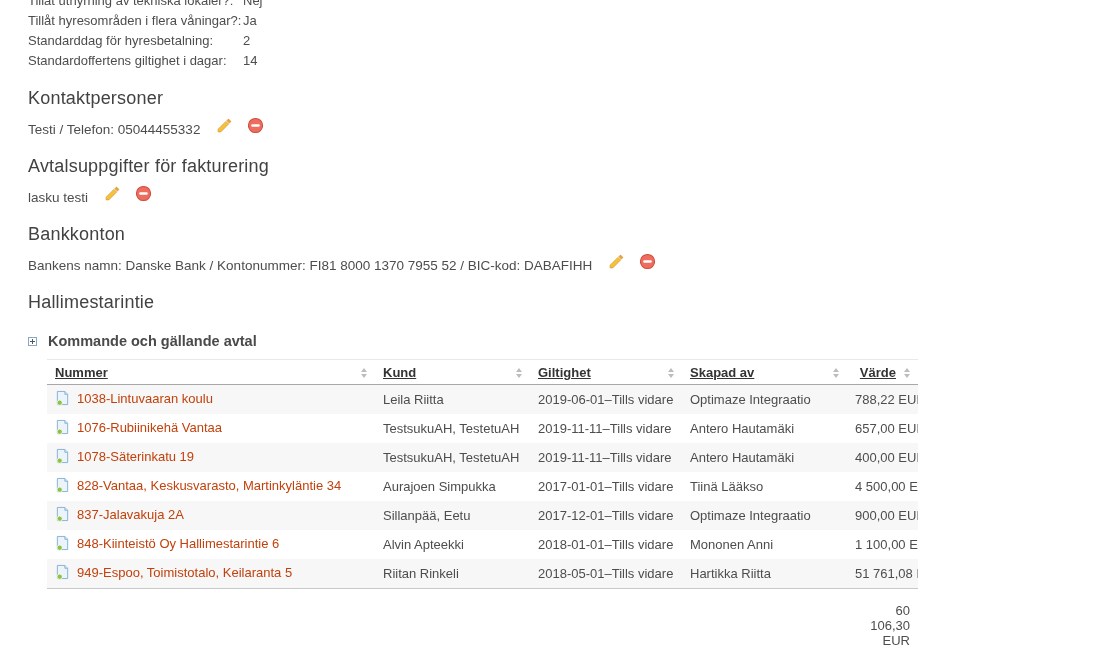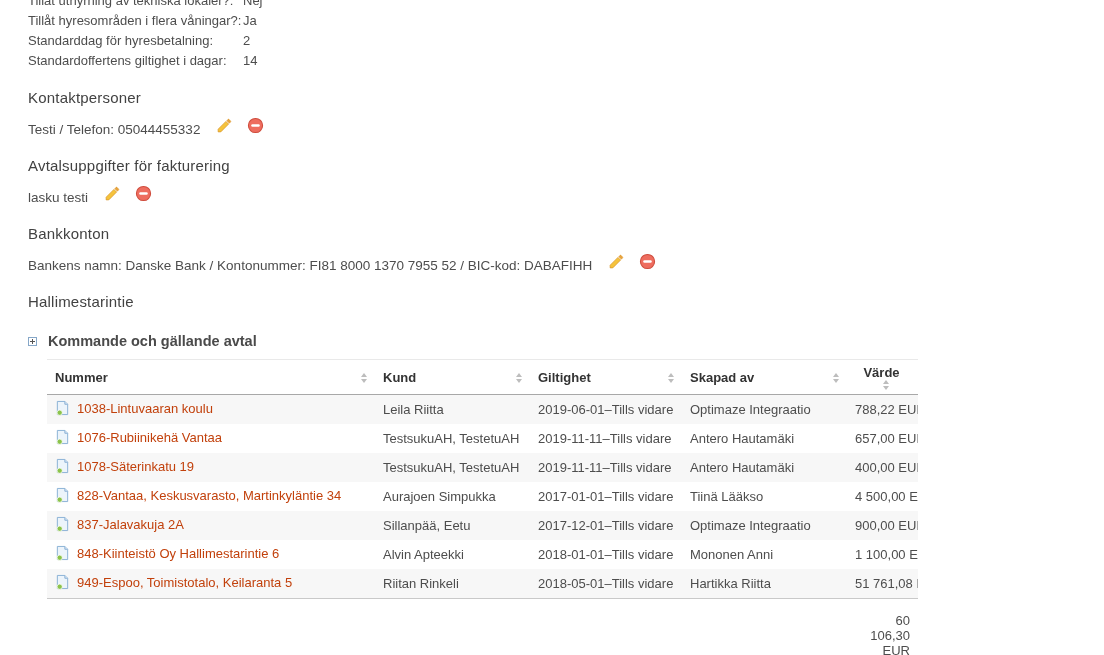--- a/index.html
+++ b/index.html
@@ -10,21 +10,21 @@
   .page { padding-left:28px; margin-top:-7px; }
 
   
   .details { font-size:13px; line-height:16px; }
   .field { display:flex; margin-bottom:4px; }
   .flabel { width:215px; color:#4d4d4d; }
   .fvalue { color:#4d4d4d; }
 
   
   h2.sec {
-    font-size:15px; font-weight:400; color:#424242;
+    font-size:18px; font-weight:400; color:#424242;
     margin:18px 0 0 0; line-height:22px; letter-spacing:.2px;
   }
 
   
   .entry-row { margin-top:11px; display:flex; align-items:flex-end; font-size:13.5px; height:17px; }
   .icon-btn { display:inline-flex; align-items:center; margin-left:14px; cursor:pointer; }
   .icon-btn.first { margin-left:16px; }
 
   
   .group-row { margin-top:20px; display:flex; align-items:center; font-size:14.5px; color:#4a4a4a;font-weight:bold; }
@@ -33,23 +33,24 @@
   
   table.contracts {
     margin:10px 0 0 19px; width:871px; border-collapse:collapse;
     table-layout:fixed; font-size:13px; color:#4d4d4d;
   }
   col.c1{width:328px} col.c2{width:155px} col.c3{width:152px} col.c4{width:165px} col.c5{width:auto}
   thead th {
     text-align:left; font-weight:bold; color:#333333; font-size:13px;
     padding:5px 8px 4px 8px; border-top:1px solid #e9e9e9; border-bottom:1px solid #a8a8a8;
     cursor:pointer;
+    text-decoration:underline;
   }
   .hd { display:flex; align-items:center; justify-content:space-between; }
-  .hd.end { justify-content:flex-end;flex-direction:column; }
+  .hd.end { justify-content:flex-end; }
   .hd.end .lbl { margin-right:2px; }
   .sort { display:inline-flex; flex-direction:column; align-items:center; margin-left:6px; }
   .tri-up { width:0; height:0; border-left:3.5px solid transparent; border-right:3.5px solid transparent;
             border-bottom:4.5px solid #bdbdbd; margin-bottom:2px; }
   .tri-down { width:0; height:0; border-left:3.5px solid transparent; border-right:3.5px solid transparent;
               border-top:4.5px solid #bdbdbd; }
   tbody td { padding:5px 8px; height:17px; vertical-align:middle; white-space:nowrap; overflow:hidden; }
   tbody tr:nth-child(odd) { background:#f7f7f7; }
   td.num a { color:#c2410c; text-decoration:none; }
   .doc-icon { display:inline-block; vertical-align:-3px; margin-right:7px; }

